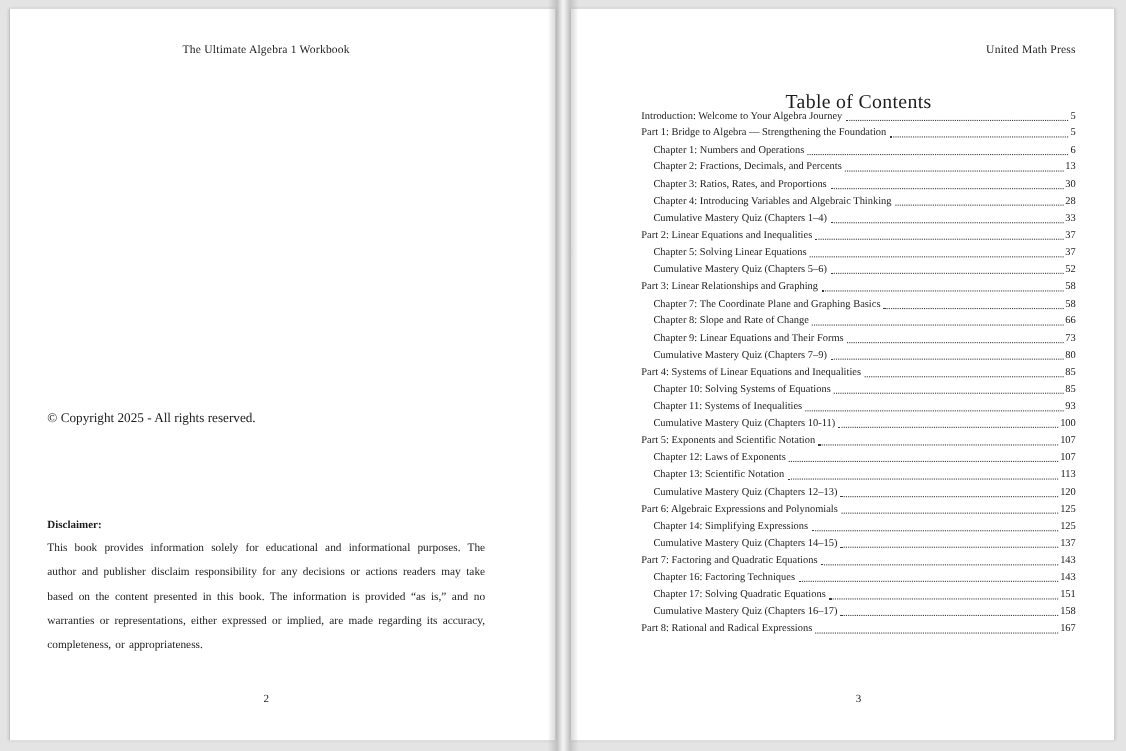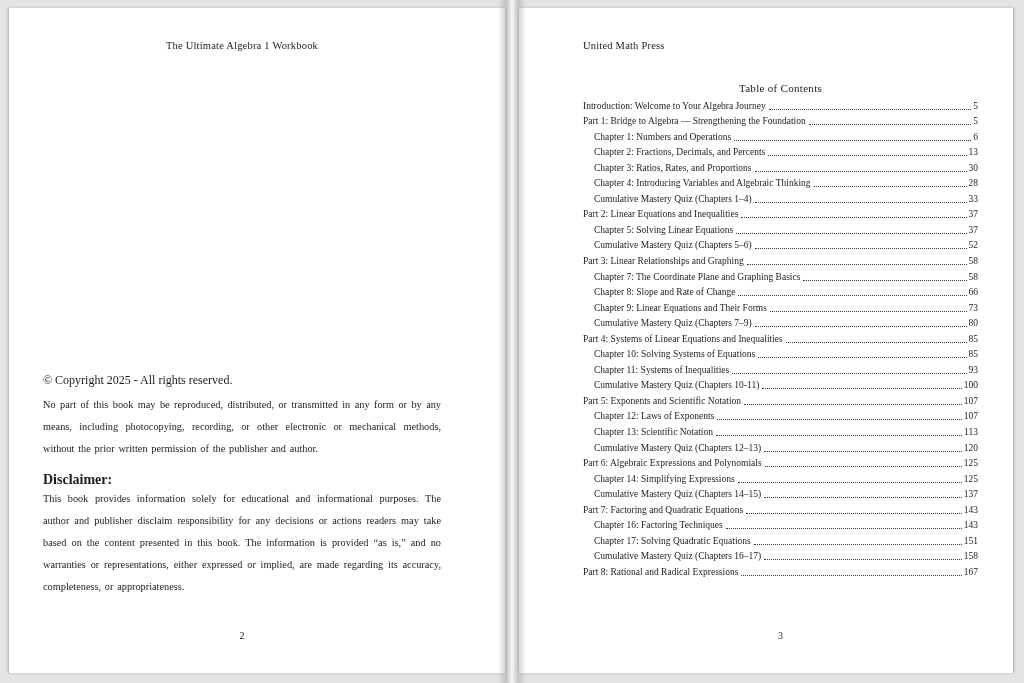--- a/index.html
+++ b/index.html
@@ -42,42 +42,42 @@
     position: absolute; top: 365px; left: 34px; width: 398px;
     font-size: 12px;
   }
   .lp-para1 {
     position: absolute; top: 386px; left: 34px; width: 398px;
     font-size: 10.3px; line-height: 22px; text-align: justify;
     word-spacing: 1.2px;
   }
   .lp-disclaimer-heading {
     position: absolute; top: 464px; left: 34px; width: 398px;
-    font-size: 14px; font-weight: bold;
+    font-size: 10px; font-weight: bold;
   }
   .lp-para2 {
     position: absolute; top: 480px; left: 34px; width: 398px;
     font-size: 10.3px; line-height: 22px; text-align: justify;
     word-spacing: 1.2px;
   }
   .page-num {
     position: absolute; top: 622px;
     text-align: center; font-size: 10px;
   }
   .page-left .page-num  { left: 34px; width: 398px; }
   .page-right .page-num { left: 64px; width: 395px; }
 
   
   .rp-header {
     position: absolute; top: 32px; left: 64px; width: 395px;
-    text-align: left; font-size: 10.5px; letter-spacing: 0.2px;
+    text-align: right; font-size: 10.5px; letter-spacing: 0.2px;
   }
   .toc-title {
     position: absolute; top: 74px; left: 64px; width: 395px;
-    text-align: center; font-size: 11px; letter-spacing: 0.3px;
+    text-align: center; font-size: 18px; letter-spacing: 0.3px;
   }
   .toc-list {
     position: absolute; top: 89px; left: 64px; width: 395px;
   }
   .toc-row {
     display: flex; align-items: flex-end;
     height: 15.55px; font-size: 9.5px; color: #1c1c1c; text-align: center;
   }
   .toc-row[data-level="1"] { padding-left: 11px; }
   .toc-label { white-space: nowrap; line-height: 13px; }
@@ -91,21 +91,20 @@
 </head>
 <body>
 
 <div class="spread">
 
   <div class="page page-left">
     <div class="lp-header">The Ultimate Algebra 1 Workbook</div>
 
     <div class="lp-copyright">© Copyright 2025 - All rights reserved.</div>
 
-    <div class="lp-para1">No part of this book may be reproduced, distributed, or transmitted in any form or by any means, including photocopying, recording, or other electronic or mechanical methods, without the prior written permission of the publisher and author.</div>
 
     <div class="lp-disclaimer-heading">Disclaimer:</div>
 
     <div class="lp-para2">This book provides information solely for educational and informational purposes. The author and publisher disclaim responsibility for any decisions or actions readers may take based on the content presented in this book. The information is provided “as is,” and no warranties or representations, either expressed or implied, are made regarding its accuracy, completeness, or appropriateness.</div>
 
     <div class="page-num">2</div>
   </div>
 
   <div class="page page-right">
     <div class="rp-header">United Math Press</div>

